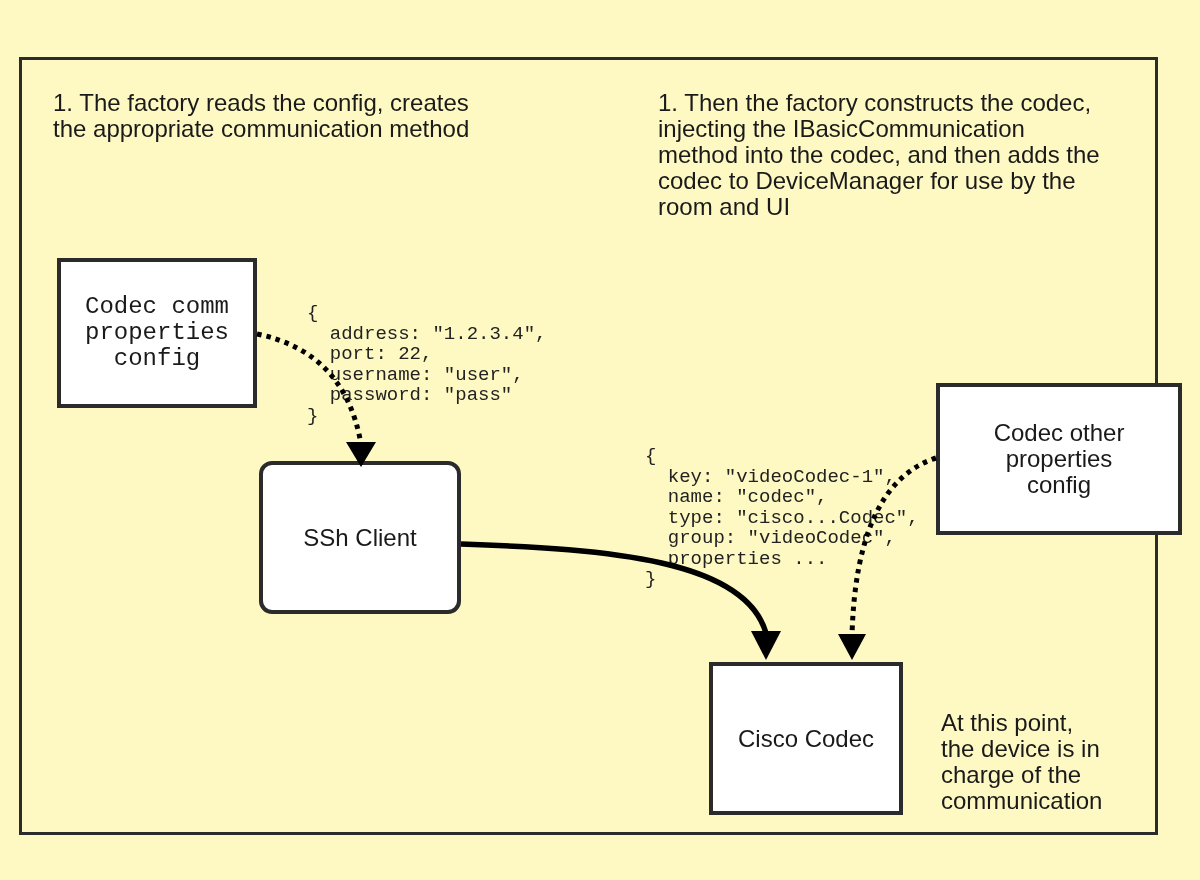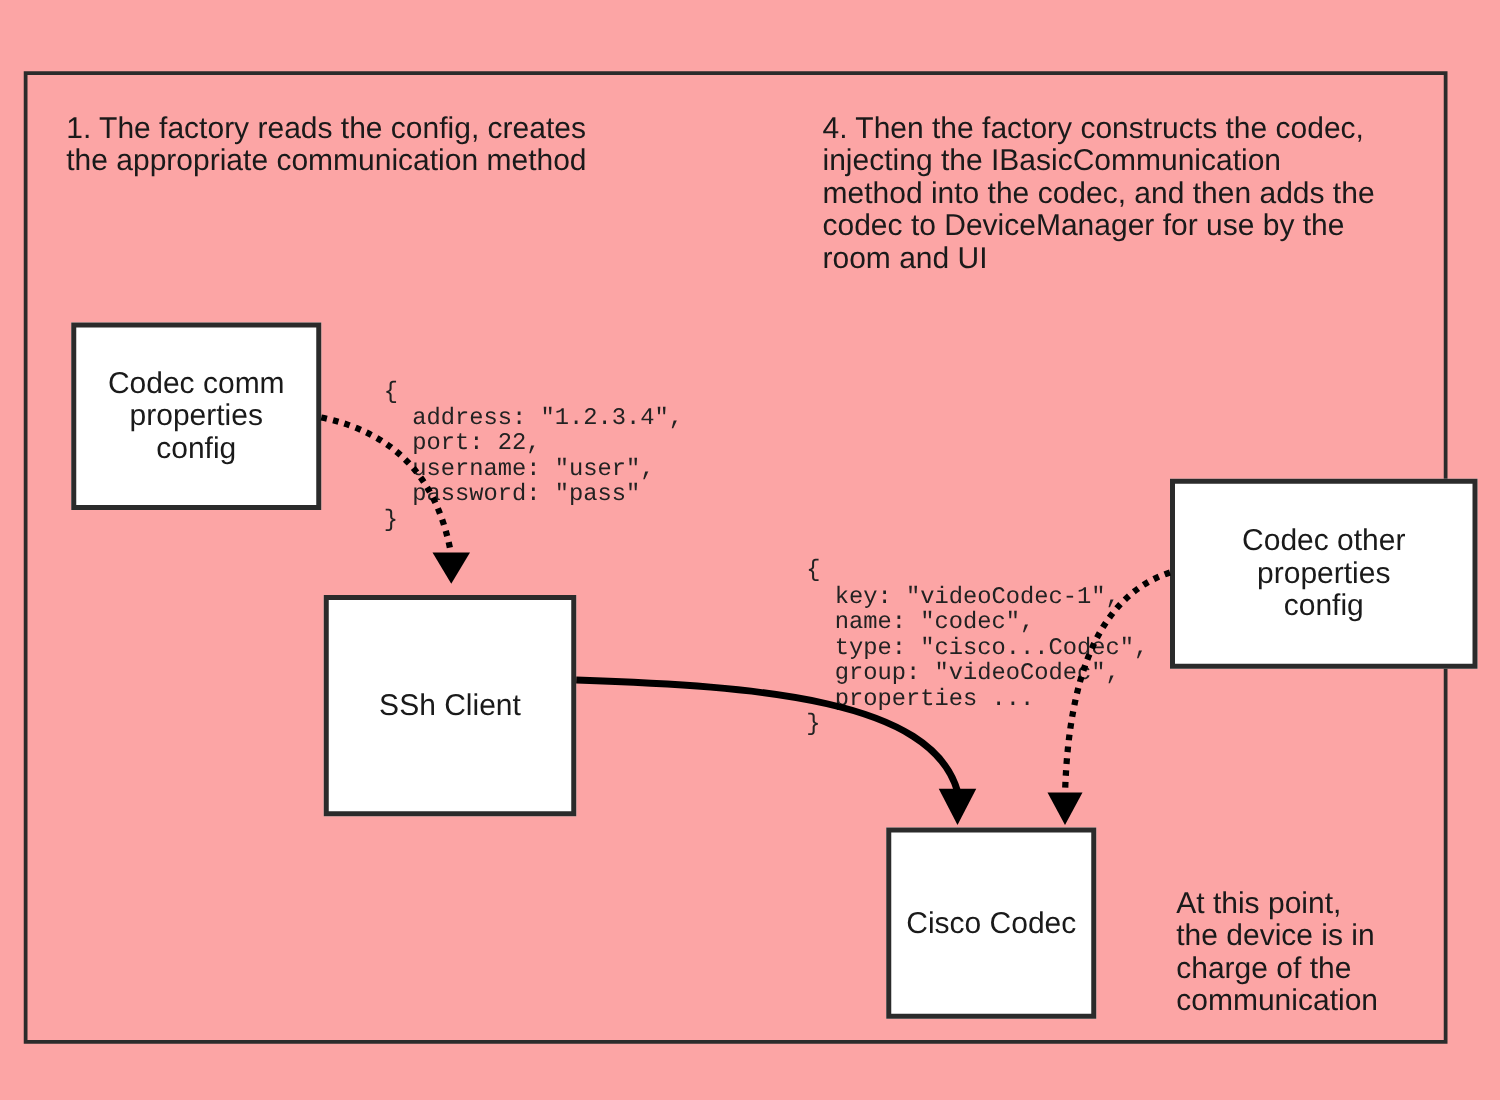--- a/index.html
+++ b/index.html
@@ -1,21 +1,21 @@
 <!DOCTYPE html>
 <html><head>
 <meta charset="utf-8">
 <style>
   * { box-sizing: border-box; }
   html, body { margin: 0; padding: 0; background: #ffffff; }
   .canvas {
     position: relative;
     width: 1200px;
     height: 880px;
-    background: #fca5a5;
+    background: #fef9c3;
     font-family: "Liberation Sans", sans-serif;
     color: #1a1a1a;
     overflow: hidden;
   }
   .outer-frame {
     position: absolute;
     left: 19px; top: 57px;
     width: 1139px; height: 778px;
     border: 3px solid #2b2b2b;
     background: transparent;
@@ -34,24 +34,24 @@
     border: 4px solid #2b2b2b;
     background: #ffffff;
     display: flex;
     align-items: center;
     justify-content: center;
     text-align: center;
     font-size: 24px;
     line-height: 26px;
     white-space: pre-line;
   }
-  .node-comm  { left: 57px;  top: 258px; width: 200px; height: 150px; }
-  .node-ssh   { left: 259px; top: 476px; width: 202px; height: 177px; }
+  .node-comm  { left: 57px;  top: 258px; width: 200px; height: 150px; font-family: Liberation Mono, monospace; }
+  .node-ssh   { left: 259px; top: 461px; width: 202px; height: 153px; border-radius: 13px; }
   .node-other { left: 936px; top: 383px; width: 246px; height: 152px; }
-  .node-cisco { left: 709px; top: 662px; width: 168px; height: 153px; }
+  .node-cisco { left: 709px; top: 662px; width: 194px; height: 153px; }
   .code {
     position: absolute;
     margin: 0;
     font-family: "Liberation Mono", "DejaVu Sans Mono", monospace;
     font-size: 19px;
     line-height: 20.5px;
     color: #222222;
     white-space: pre;
   }
   .code-comm  { left: 307px; top: 303px; }
@@ -70,21 +70,21 @@
 </head>
 <body>
 
 <div class="canvas">
 
   <div class="outer-frame"></div>
 
   <div class="note note-step1">1. The factory reads the config, creates
 the appropriate communication method</div>
 
-  <div class="note note-step2">4. Then the factory constructs the codec,
+  <div class="note note-step2">1. Then the factory constructs the codec,
 injecting the IBasicCommunication
 method into the codec, and then adds the
 codec to DeviceManager for use by the
 room and UI</div>
 
   <div class="node node-comm">
     <span>Codec comm
 properties
 config</span>
   </div>

